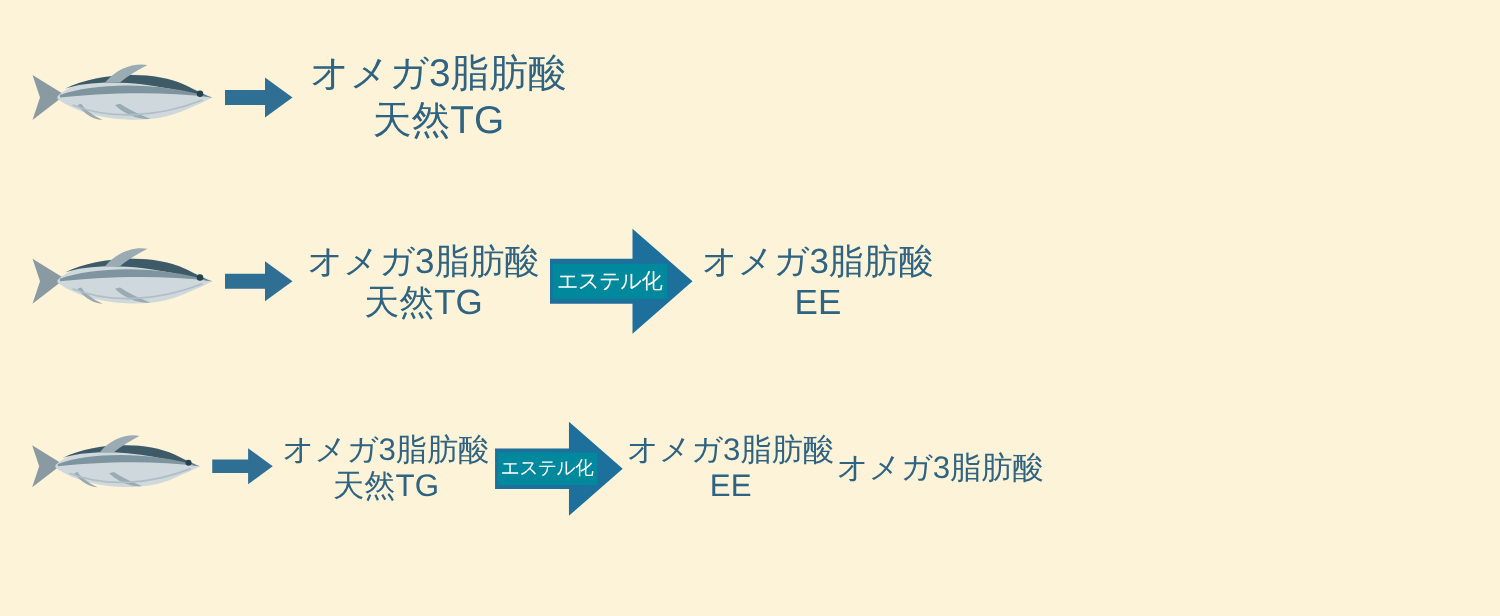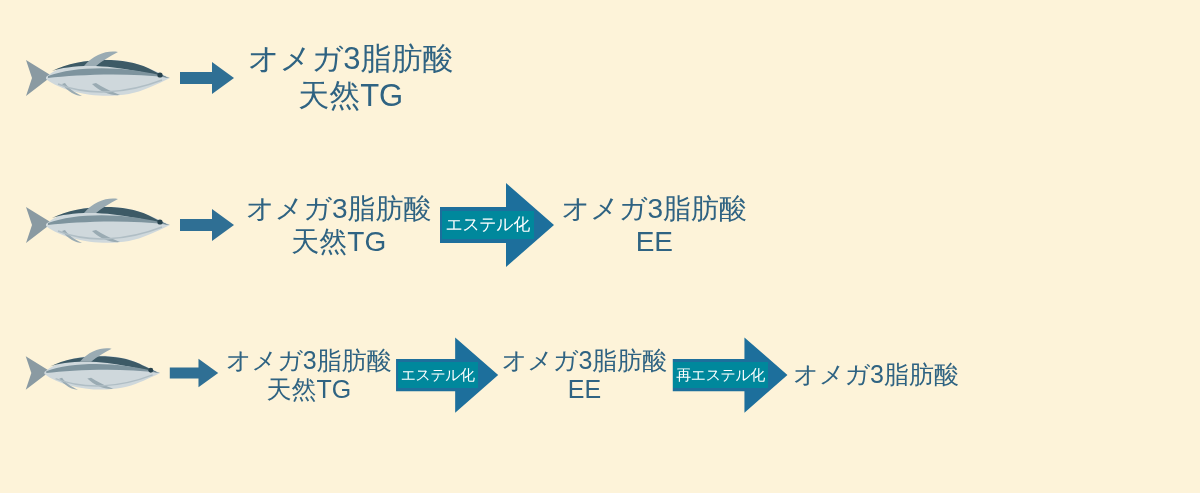--- a/index.html
+++ b/index.html
@@ -215,26 +215,20 @@
         <path d="M0 30 L66 30 L66 6 L114 48 L66 90 L66 66 L0 66 Z" fill="#1d6f9c"></path>
       </svg>
       <span class="proc-label small">エステル化</span>
     </span>
 
     <span class="label lbl-sm" style="margin-left:2px;">
       <span class="l1">オメガ3脂肪酸</span>
       <span class="l2">EE</span>
     </span>
 
-    <span class="proc" style="margin-left:4px;">
-      <svg width="120" height="86" viewBox="0 0 130 96">
-        <path d="M0 30 L80 30 L80 6 L128 48 L80 90 L80 66 L0 66 Z" fill="#1d6f9c"></path>
-      </svg>
-      <span class="proc-label small">再エステル化</span>
-    </span>
 
     <span class="label lbl-sm" style="margin-left:2px;">
       <span class="l1">オメガ3脂肪酸</span>
     </span>
 
   </div>
 
 </div>
 
 </body></html>

